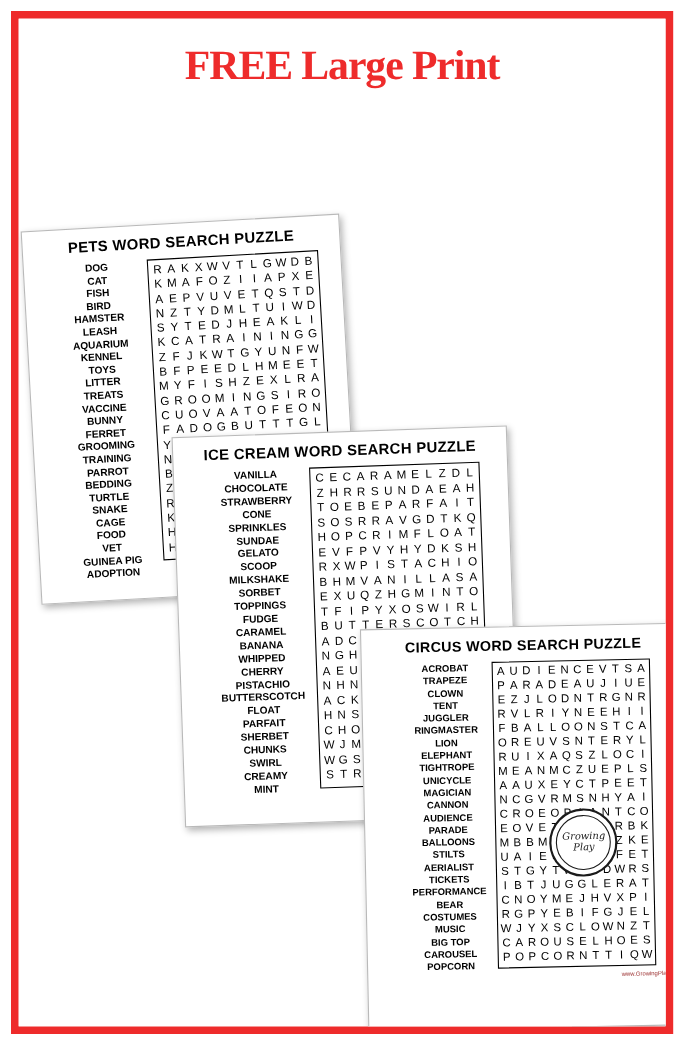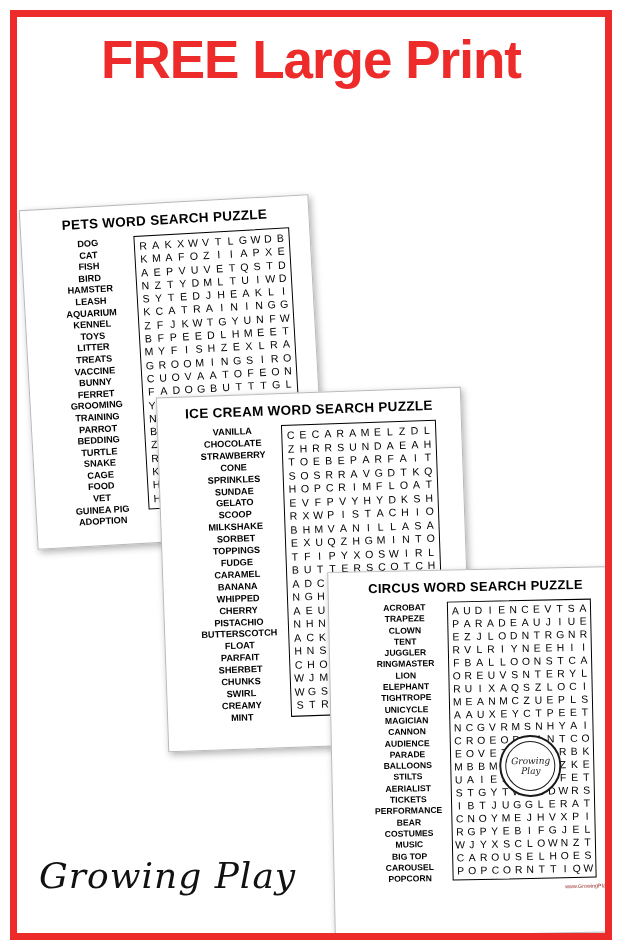--- a/index.html
+++ b/index.html
@@ -41,23 +41,23 @@
   
   .title-block {
     position: absolute;
     left: 0;
     top: 12px;
     width: 588px;
     text-align: center;
     color: #ee2b2b;
   }
   .title-line {
-    font-family: Liberation Sans, sans-serif;
+    font-family: Liberation Serif, serif;
     font-weight: bold;
-    font-size: 53px;
+    font-size: 38px;
     line-height: 62px;
     letter-spacing: -1px;
     white-space: nowrap;
   }
 
   
   .sheet {
     position: absolute;
     background: #ffffff;
     border: 1px solid #b9b9b9;
@@ -1193,15 +1193,14 @@
             <div class="stamp-inner">
               <div class="stamp-text">Growing</div>
               <div class="stamp-text">Play</div>
             </div>
           </div>
         </div>
       </div>
       <div class="sheet-credit">www.GrowingPlay.com</div>
     </div>
 
-    <div class="logo">Growing Play</div>
   </div>
 </div>
 
 </body></html>

